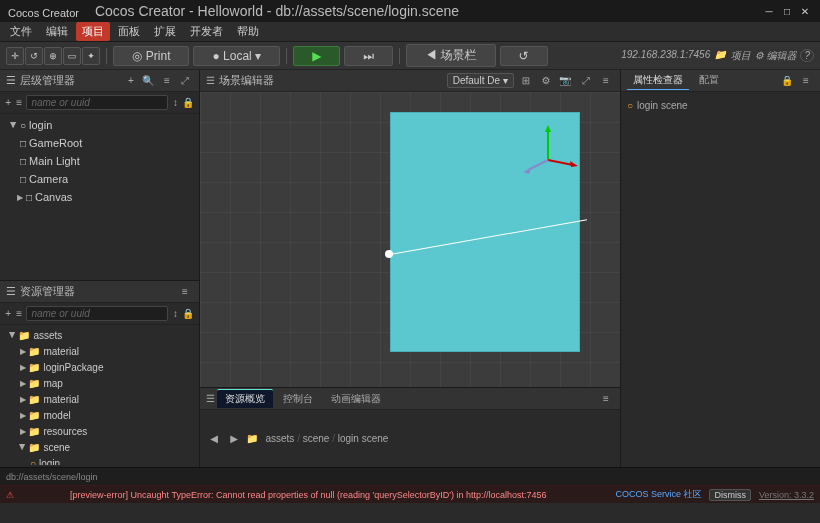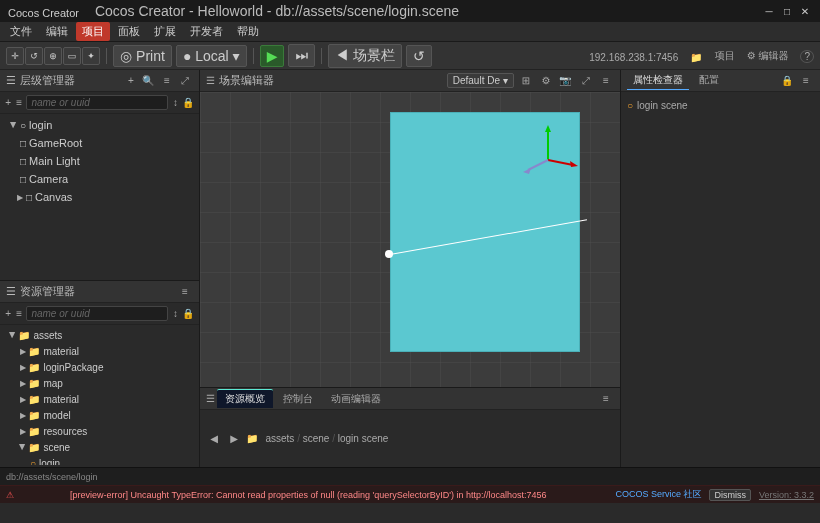--- a/index.html
+++ b/index.html
@@ -58,25 +58,25 @@
     #toolbar {
       height: 28px;
       background: #333;
       display: flex;
       align-items: center;
       padding: 0 6px;
       gap: 4px;
       border-bottom: 1px solid #222;
     }
     .toolbar-btn {
-      padding: 2px 6px;
+      padding: 2px 18px;
       background: #444;
       border: 1px solid #555;
       color: #ccc;
-      font-size: 14px;
+      font-size: 12px;
       cursor: pointer;
       border-radius: 2px;
       display: flex; align-items: center; gap: 2px;
     }
     .toolbar-separator { width: 1px; height: 16px; background: #555; margin: 0 2px; }
     .toolbar-spacer { flex: 1; }
     .toolbar-info { font-size: 10px; color: #aaa; }
 
     
     #main-layout {
@@ -367,21 +367,21 @@
       cursor: pointer;
       min-height: 16px;
       font-size: 10px;
     }
     .folder-icon { color: #f0c040; margin-right: 3px; font-size: 10px; }
     .scene-file-icon { color: #f0a030; margin-right: 3px; font-size: 10px; }
 
     
     .network-info {
       font-size: 10px; color: #aaa;
-      display: flex; align-items: flex-end; gap: 12px;
+      display: flex; align-items: flex-start; gap: 4px; font-style: italic;
     }
   </style>
 </head>
 <body>
 
 <div id="titlebar">
   <div id="titlebar-left">
     <span>Cocos Creator</span>
     <span style="font-size:14px;color:#bbb;">Cocos Creator - Helloworld - db://assets/scene/login.scene</span>
   </div>

